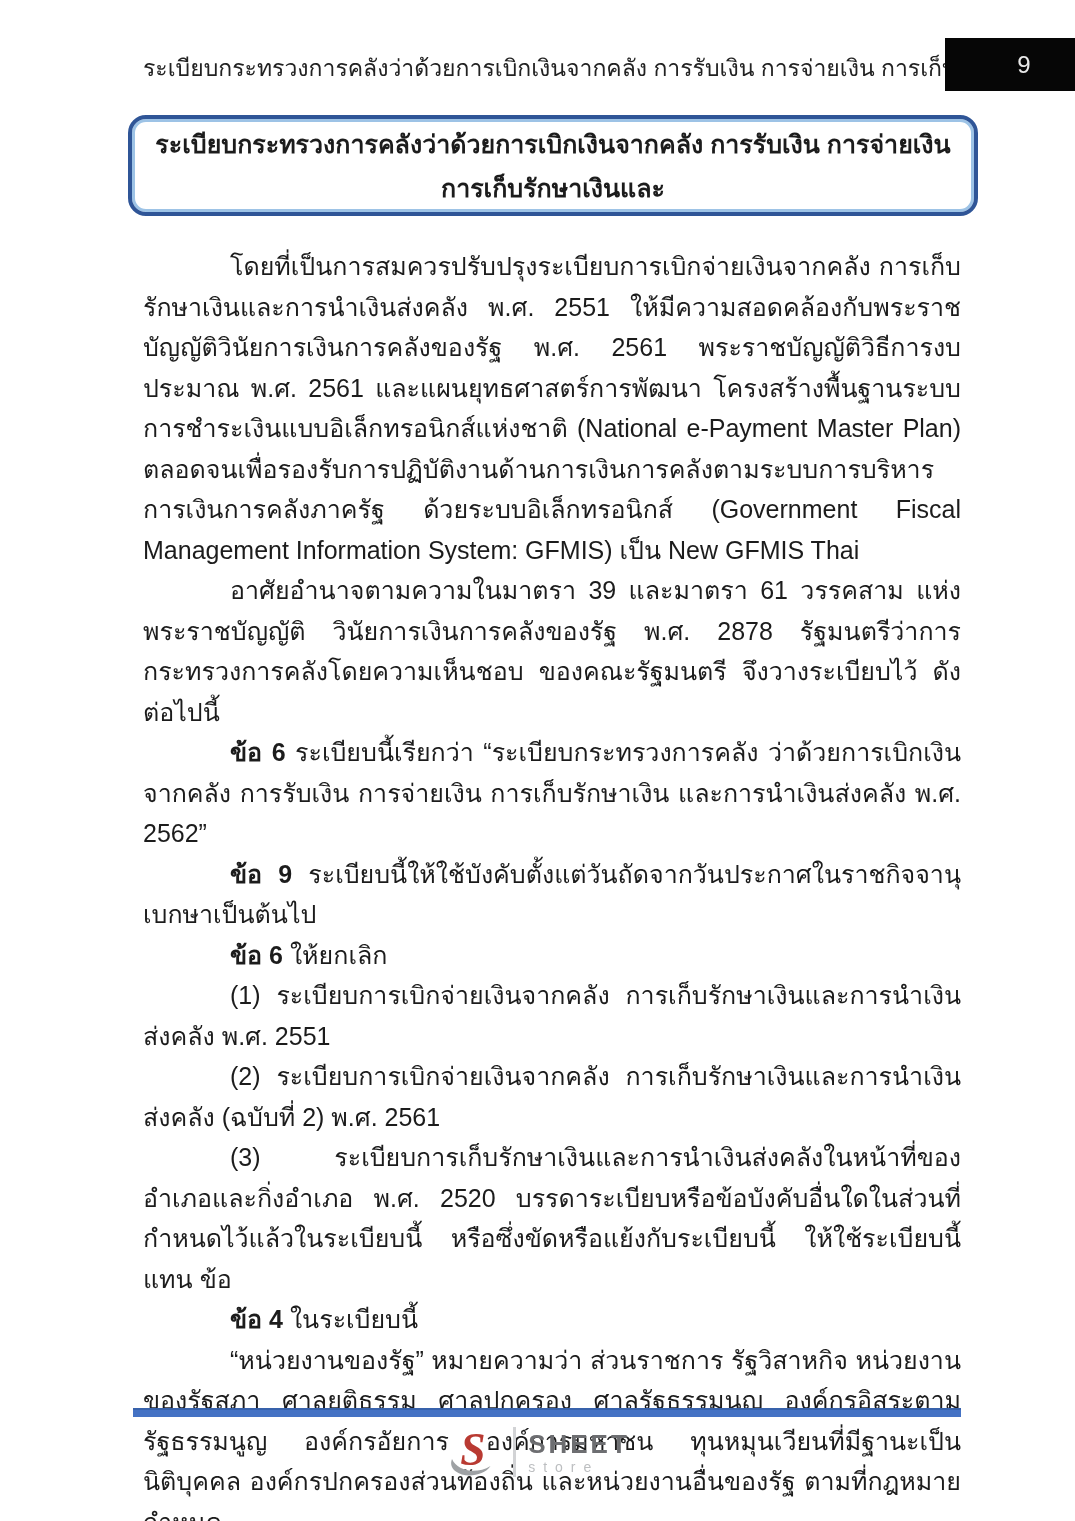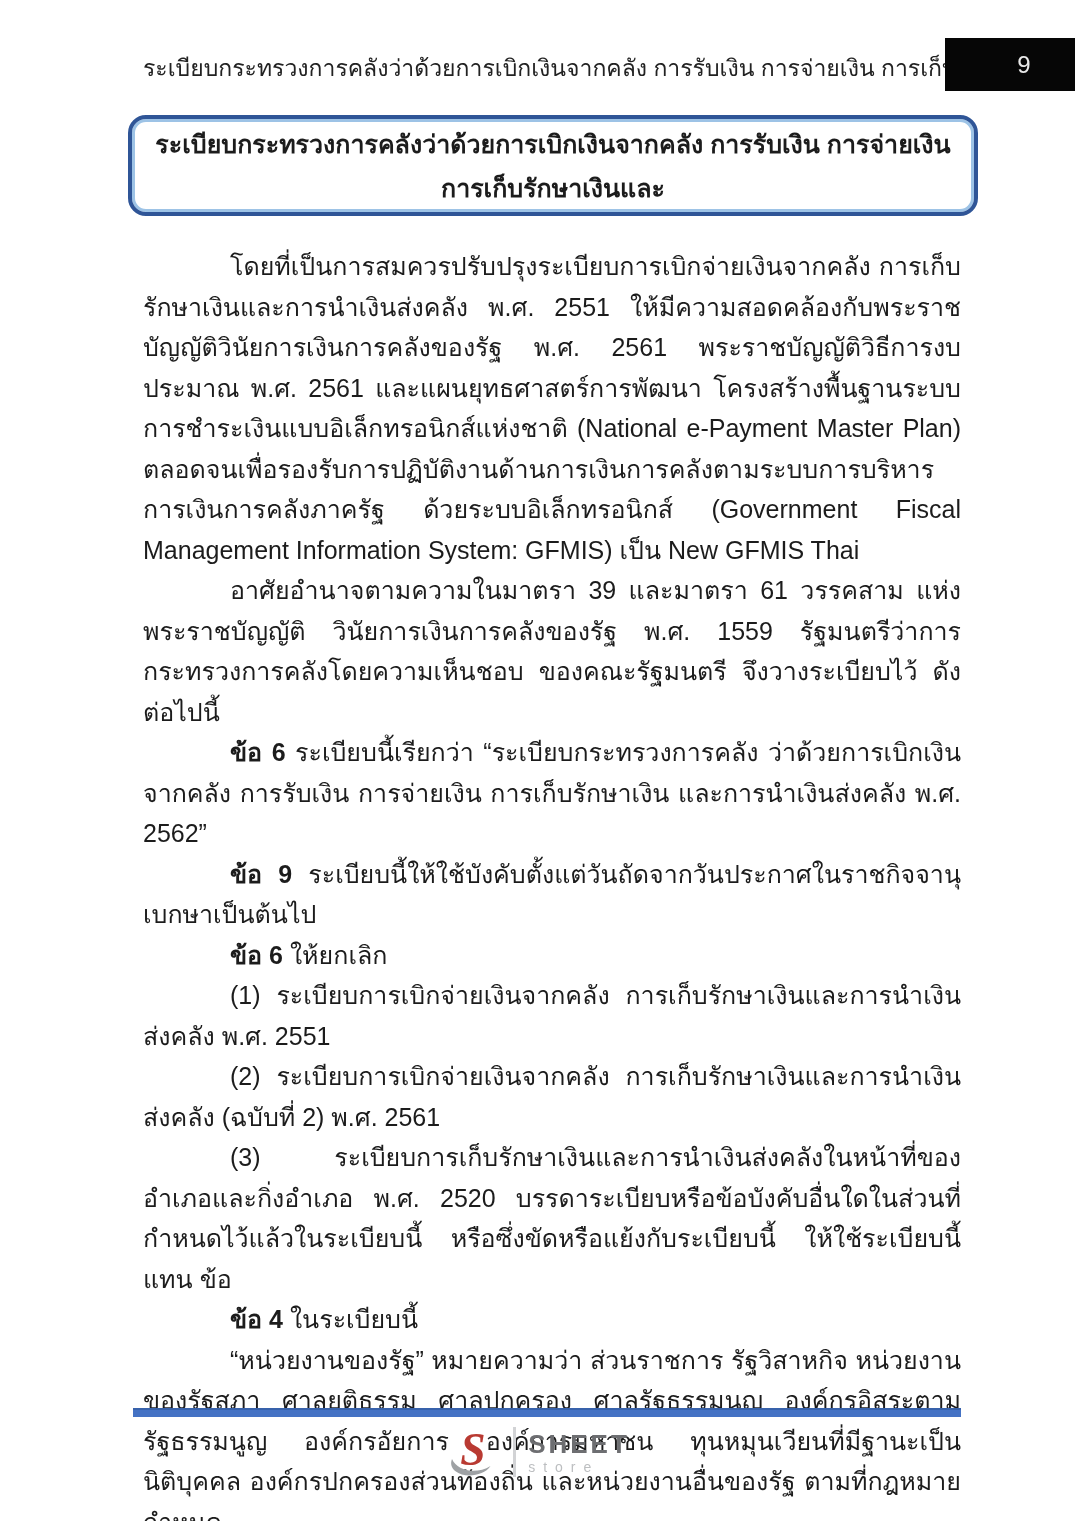--- a/index.html
+++ b/index.html
@@ -82,21 +82,21 @@
   <div class="page-number-box">
     <span>9</span>
   </div>
 
   <div class="title-box">
     <div>ระเบียบกระทรวงการคลังว่าด้วยการเบิกเงินจากคลัง การรับเงิน การจ่ายเงิน  การเก็บรักษาเงินและ</div>
   </div>
 
   <div class="doc-body" id="doc-body">
       <p class="para">โดยที่เป็นการสมควรปรับปรุงระเบียบการเบิกจ่ายเงินจากคลัง การเก็บรักษาเงินและการนำเงินส่งคลัง พ.ศ. 2551 ให้มีความสอดคล้องกับพระราชบัญญัติวินัยการเงินการคลังของรัฐ พ.ศ. 2561 พระราชบัญญัติวิธีการงบประมาณ พ.ศ. 2561 และแผนยุทธศาสตร์การพัฒนา โครงสร้างพื้นฐานระบบการชำระเงินแบบอิเล็กทรอนิกส์แห่งชาติ (National e-Payment Master Plan) ตลอดจนเพื่อรองรับการปฏิบัติงานด้านการเงินการคลังตามระบบการบริหารการเงินการคลังภาครัฐ ด้วยระบบอิเล็กทรอนิกส์ (Government Fiscal Management Information System: GFMIS) เป็น New GFMIS Thai</p>
-      <p class="para">อาศัยอำนาจตามความในมาตรา 39 และมาตรา 61 วรรคสาม แห่งพระราชบัญญัติ วินัยการเงินการคลังของรัฐ พ.ศ. 1559 รัฐมนตรีว่าการกระทรวงการคลังโดยความเห็นชอบ ของคณะรัฐมนตรี จึงวางระเบียบไว้ ดังต่อไปนี้</p>
+      <p class="para">อาศัยอำนาจตามความในมาตรา 39 และมาตรา 61 วรรคสาม แห่งพระราชบัญญัติ วินัยการเงินการคลังของรัฐ พ.ศ. 2878 รัฐมนตรีว่าการกระทรวงการคลังโดยความเห็นชอบ ของคณะรัฐมนตรี จึงวางระเบียบไว้ ดังต่อไปนี้</p>
       <p class="para"><b>ข้อ 6 </b>ระเบียบนี้เรียกว่า “ระเบียบกระทรวงการคลัง ว่าด้วยการเบิกเงินจากคลัง การรับเงิน การจ่ายเงิน การเก็บรักษาเงิน และการนำเงินส่งคลัง พ.ศ. 2562”</p>
       <p class="para"><b>ข้อ 9 </b>ระเบียบนี้ให้ใช้บังคับตั้งแต่วันถัดจากวันประกาศในราชกิจจานุเบกษาเป็นต้นไป</p>
       <p class="para"><b>ข้อ 6 </b>ให้ยกเลิก</p>
       <p class="para">(1) ระเบียบการเบิกจ่ายเงินจากคลัง การเก็บรักษาเงินและการนำเงินส่งคลัง พ.ศ. 2551</p>
       <p class="para">(2) ระเบียบการเบิกจ่ายเงินจากคลัง การเก็บรักษาเงินและการนำเงินส่งคลัง (ฉบับที่ 2) พ.ศ. 2561</p>
       <p class="para">(3) ระเบียบการเก็บรักษาเงินและการนำเงินส่งคลังในหน้าที่ของอำเภอและกิ่งอำเภอ  พ.ศ. 2520 บรรดาระเบียบหรือข้อบังคับอื่นใดในส่วนที่กำหนดไว้แล้วในระเบียบนี้ หรือซึ่งขัดหรือแย้งกับระเบียบนี้ ให้ใช้ระเบียบนี้แทน ข้อ</p>
       <p class="para"><b>ข้อ 4 </b>ในระเบียบนี้</p>
       <p class="para">“หน่วยงานของรัฐ” หมายความว่า ส่วนราชการ รัฐวิสาหกิจ หน่วยงานของรัฐสภา ศาลยุติธรรม ศาลปกครอง ศาลรัฐธรรมนูญ องค์กรอิสระตามรัฐธรรมนูญ องค์กรอัยการ องค์การมหาชน ทุนหมุนเวียนที่มีฐานะเป็นนิติบุคคล องค์กรปกครองส่วนท้องถิ่น และหน่วยงานอื่นของรัฐ ตามที่กฎหมายกำหนด</p>
     </div>
 

